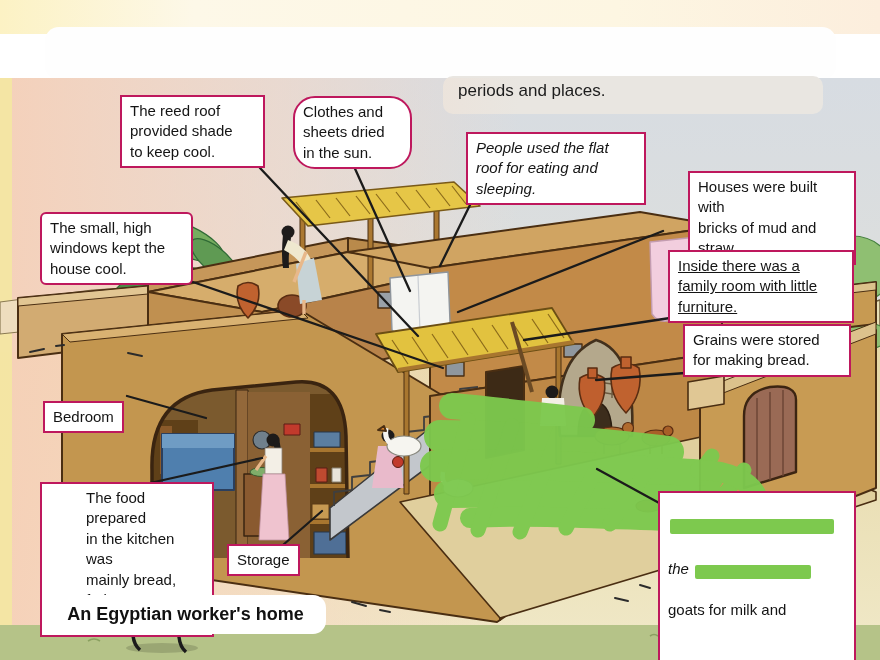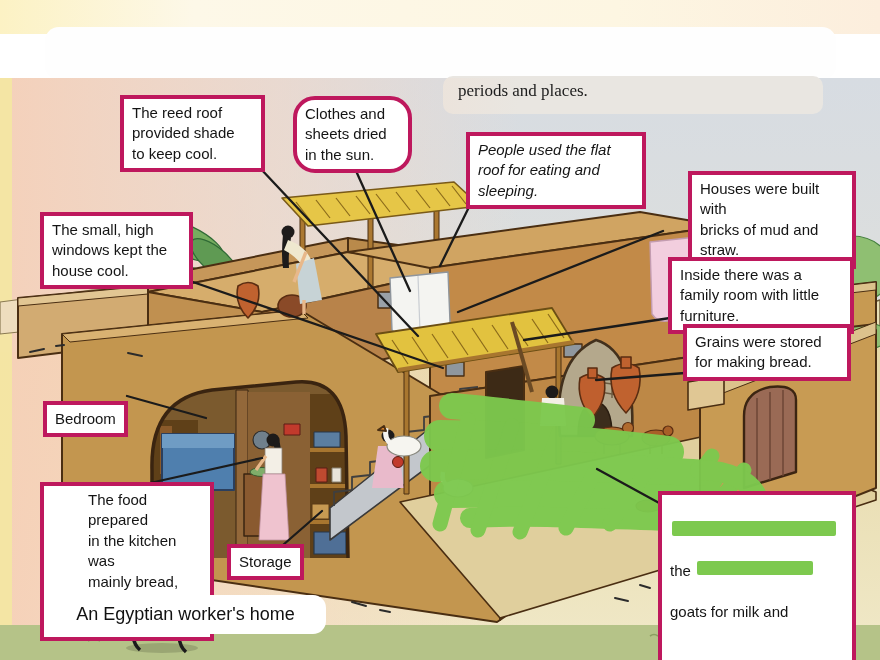--- a/index.html
+++ b/index.html
@@ -9,35 +9,35 @@
 
   
   .top-strip{position:absolute;left:0;top:0;width:880px;height:34px;
     background:linear-gradient(90deg,#fcf2c4 0%,#fdf8e8 22%,#fdf6e2 70%,#fceedd 100%);}
   .white-card{position:absolute;left:45px;top:27px;width:791px;height:53px;
     background:#fefefe;border-radius:14px;}
 
   svg.scene{position:absolute;left:0;top:0;z-index:1;}
 
   
-  .callout{position:absolute;z-index:3;background:#ffffff;border:4px solid #be185d;
+  .callout{position:absolute;z-index:3;background:#ffffff;border:2px solid #be185d;
     padding:4px 8px;color:#141414;font-size:15px;line-height:1.36;
     white-space:pre-line;box-sizing:border-box;}
   .tag{white-space:nowrap;}
 
-  .partial-top{position:absolute;z-index:3;left:458px;top:81px;font-size:17px;color:#1c1c1c;font-family:Liberation Serif, serif;}
+  .partial-top{position:absolute;z-index:3;left:458px;top:81px;font-size:17px;color:#1c1c1c;}
 
   .caption{position:absolute;z-index:3;left:45px;top:595px;width:281px;height:39px;
     background:#ffffff;border-radius:13px;display:flex;align-items:center;
-    justify-content:center;font-size:18px;font-weight:normal;color:#111;}
+    justify-content:center;font-size:18px;font-weight:bold;color:#111;}
 
   
   .redact{background:var(--highlight,#7dc94e);border-radius:2px;display:inline-block;}
   .r-line1{display:block;width:164px;height:15px;margin:2px 0 4px 2px;}
-  .row{display:flex;align-items:flex-start;}
+  .row{display:flex;align-items:flex-end;font-style:italic;}
   .r-line2{width:116px;height:14px;margin-left:6px;}
 </style>
 </head>
 <body>
 
 <div id="stage">
 
   <div class="top-strip"></div>
   <div class="white-card"></div>
 
@@ -356,28 +356,28 @@
 in the sun.</div>
 
   <div class="callout" style="left:466px;top:132px;width:180px;font-style:italic;">People used the flat
 roof for eating and
 sleeping.</div>
 
   <div class="callout" style="left:688px;top:171px;width:168px;">Houses were built with
 bricks of mud and
 straw.</div>
 
-  <div class="callout" style="left:668px;top:257px;width:186px;">Inside there was a
+  <div class="callout" style="left:668px;top:250px;width:186px;text-decoration:underline;">Inside there was a
 family room with little
 furniture.</div>
 
   <div class="callout" style="left:683px;top:324px;width:168px;">Grains were stored
 for making bread.</div>
 
-  <div class="callout" style="left:40px;top:212px;width:153px;">The small, high
+  <div class="callout" style="left:40px;top:212px;width:153px;border-radius:6px;">The small, high
 windows kept the
 house cool.</div>
 
   <div class="callout tag" style="left:43px;top:381px;margin-top:20px;">Bedroom</div>
 
   <div class="callout" style="left:40px;top:482px;width:174px;padding-left:44px;">The food prepared
 in the kitchen was
 mainly bread, fruit
 and vegetables.</div>
 

